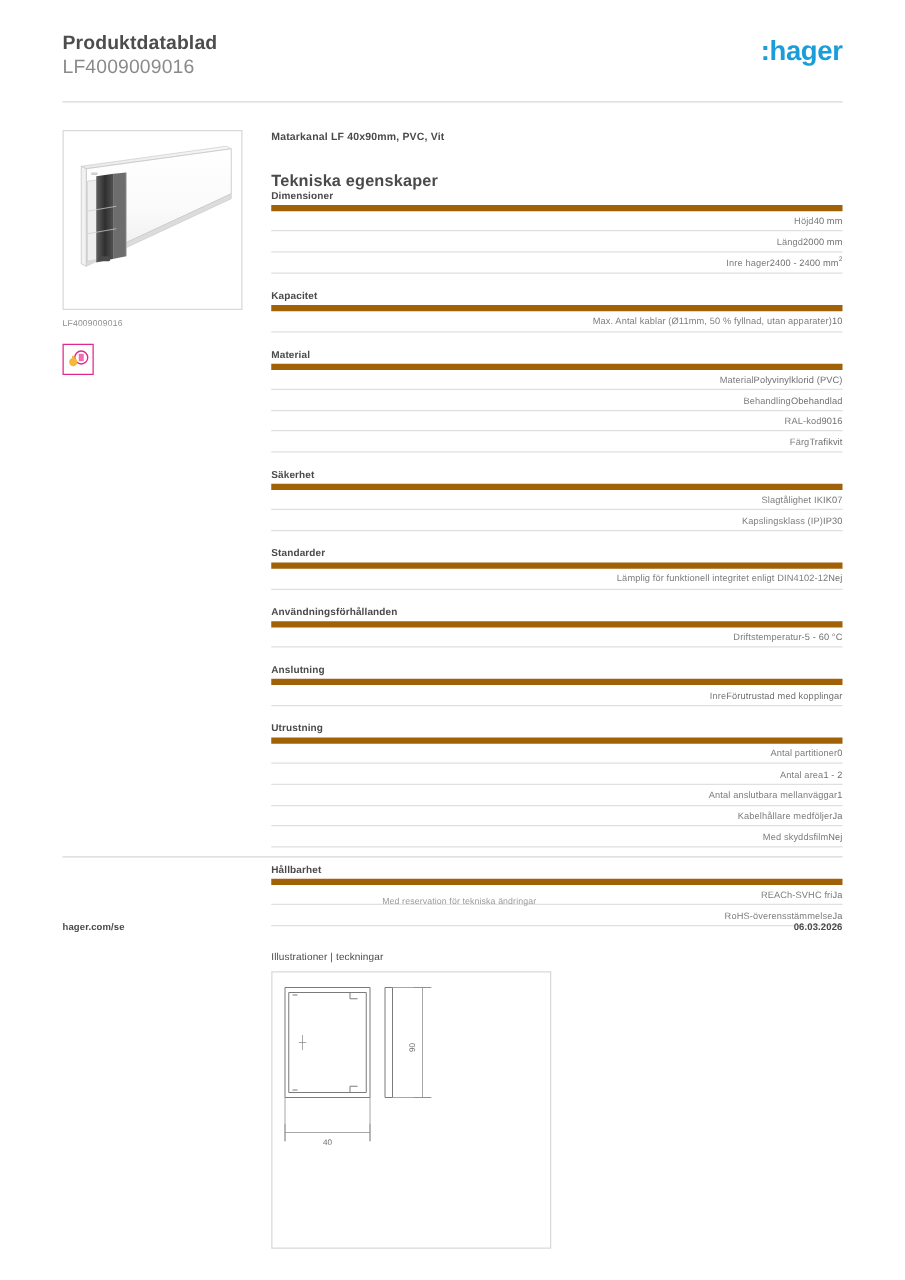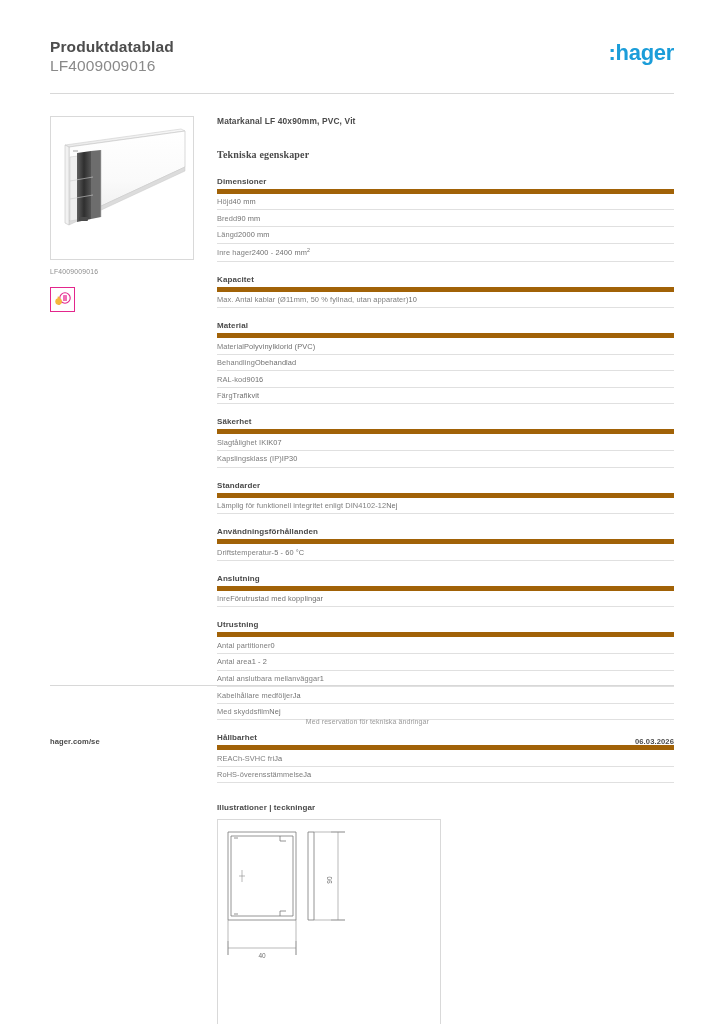--- a/index.html
+++ b/index.html
@@ -14,21 +14,21 @@
     font-family: "Liberation Sans", sans-serif;
     color: #4a4a4a;
     position: relative;
     overflow: hidden;
   }
 
   .page {
     width: 724px;
     height: 760px;
     position: relative;
-    padding: 12px 50px;
+    padding: 0 50px;
   }
 
   
   .header {
     display: flex;
     align-items: flex-start;
     justify-content: space-between;
     padding-top: 26px;
   }
   .header-titles { line-height: 1.22; }
@@ -94,53 +94,51 @@
 
   
   .product-name {
     font-size: 8.4px;
     font-weight: bold;
     color: #4a4a4a;
     letter-spacing: .15px;
     margin-bottom: 23px;
   }
   .tech-title {
-    font-size: 10px;
+    font-size: 13px;
     font-weight: bold;
     color: #4a4a4a;
     letter-spacing: .15px;
-    margin-bottom: 17px;
-    font-family: Liberation Serif, serif;
   }
 
   .section { margin-bottom: 13px; }
   .section-title {
     font-size: 8px;
     font-weight: bold;
     color: #4a4a4a;
     letter-spacing: .1px;
     padding-bottom: 3px;
     border-bottom: 5px solid #a16207;
   }
   .spec-row {
     display: flex;
-    justify-content: flex-start;
+    justify-content: flex-end;
     align-items: baseline;
     border-bottom: 1px solid #e0e0e0;
     padding: 3.4px 0 3.2px 0;
     font-size: 7.4px;
     letter-spacing: .1px;
   }
   .spec-label { color: #7d7d7d; white-space: nowrap; }
   .spec-value { color: #6f6f6f; text-align: right; white-space: nowrap; }
 
   
   .illus-title {
     font-size: 8px;
-    font-weight: bold;
+    font-weight: normal;
     color: #4a4a4a;
     letter-spacing: .1px;
     margin-top: 20px;
     margin-bottom: 7px;
   }
   .illus-box {
     width: 224px;
     height: 222px;
     border: 1px solid #d9d9d9;
     position: relative;
@@ -252,24 +250,20 @@
       <div class="tech-title">Tekniska egenskaper</div>
 
       <div id="sections-container">
           <div class="section">
             <div class="section-title">Dimensioner</div>
             <div class="spec-row">
               <span class="spec-label">Höjd</span>
               <span class="spec-value">40 mm</span>
             </div>
             <div class="spec-row">
-              <span class="spec-label">Bredd</span>
-              <span class="spec-value">90 mm</span>
-            </div>
-            <div class="spec-row">
               <span class="spec-label">Längd</span>
               <span class="spec-value">2000 mm</span>
             </div>
             <div class="spec-row">
               <span class="spec-label">Inre hager</span>
               <span class="spec-value">2400 - 2400 mm<span class="sup">2</span></span>
             </div>
           </div>
           <div class="section">
             <div class="section-title">Kapacitet</div>

